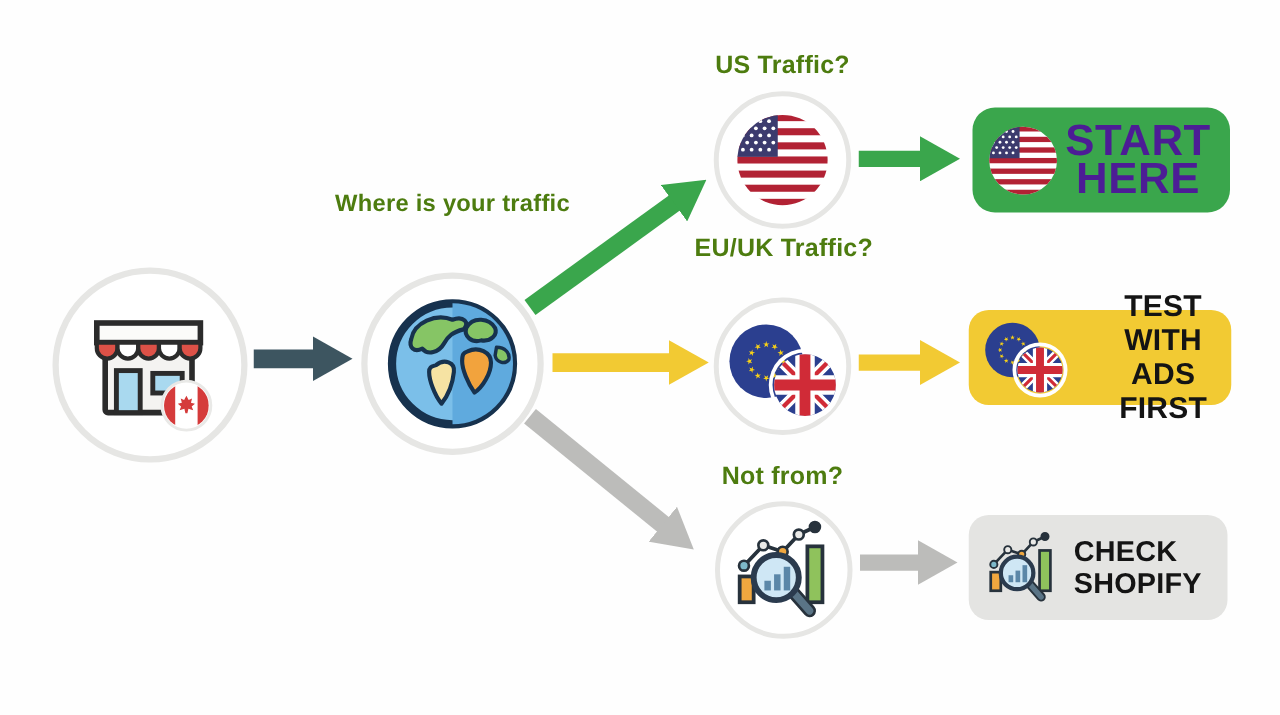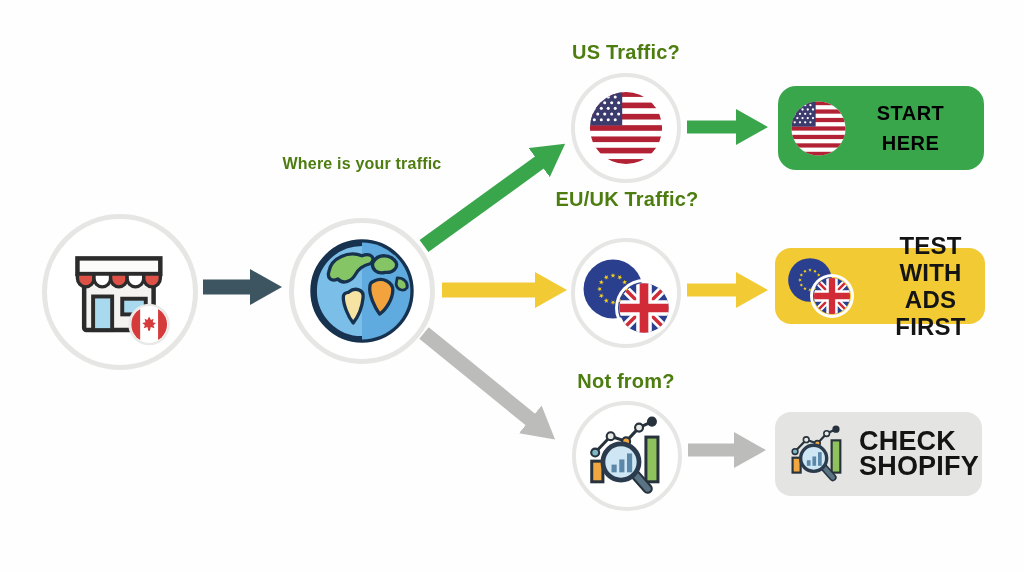--- a/index.html
+++ b/index.html
@@ -14,34 +14,34 @@
     position:absolute;border-radius:50%;background:#fff;
     border:5px solid #e6e6e4;box-sizing:border-box;
     display:flex;align-items:center;justify-content:center;
   }
   
   .lbl{
     position:absolute;text-align:center;font-weight:800;color:#4d7c0f;
     letter-spacing:.2px;line-height:23px;
   }
   .lbl-store{font-size:20px;}
-  .lbl-question{font-size:16px;}
+  .lbl-question{font-size:19px;}
   .lbl-branch{font-size:20px;}
   
   .resultBtn{
     position:absolute;border-radius:18px;display:flex;align-items:center;
     box-sizing:border-box;padding:0 10px 0 12px;
   }
   .btn-green{background:#3aa64c;}
   .btn-yellow{background:#f2ca33;border-radius:16px;}
   .btn-gray{background:#e4e4e2;border-radius:16px;}
   .btnText{flex:1;text-align:center;font-weight:800;}
-  .btnText.green{color:#000000;font-size:20px;line-height:30px;letter-spacing:.5px;}
+  .btnText.green{color:#4c1d95;font-size:35px;line-height:30px;letter-spacing:.5px;}
   .btnText.yellow{color:#141414;font-size:24px;line-height:27px;letter-spacing:.2px;}
-  .btnText.gray{color:#141414;font-size:27px;line-height:25px;text-align:left;padding-left:10px;letter-spacing:.2px;}
+  .btnText.gray{color:#141414;font-size:23px;line-height:25px;text-align:left;padding-left:10px;letter-spacing:.2px;}
   .flagCombo{position:relative;}
   .ukRing{border-radius:50%;box-shadow:0 0 0 3px #fff;background:transparent;}
 </style>
 </head>
 <body>
 
 <svg width="0" height="0" style="position:absolute" aria-hidden="true">
   <defs>
 
     <symbol id="sym-usflag" viewBox="0 0 60 60">

